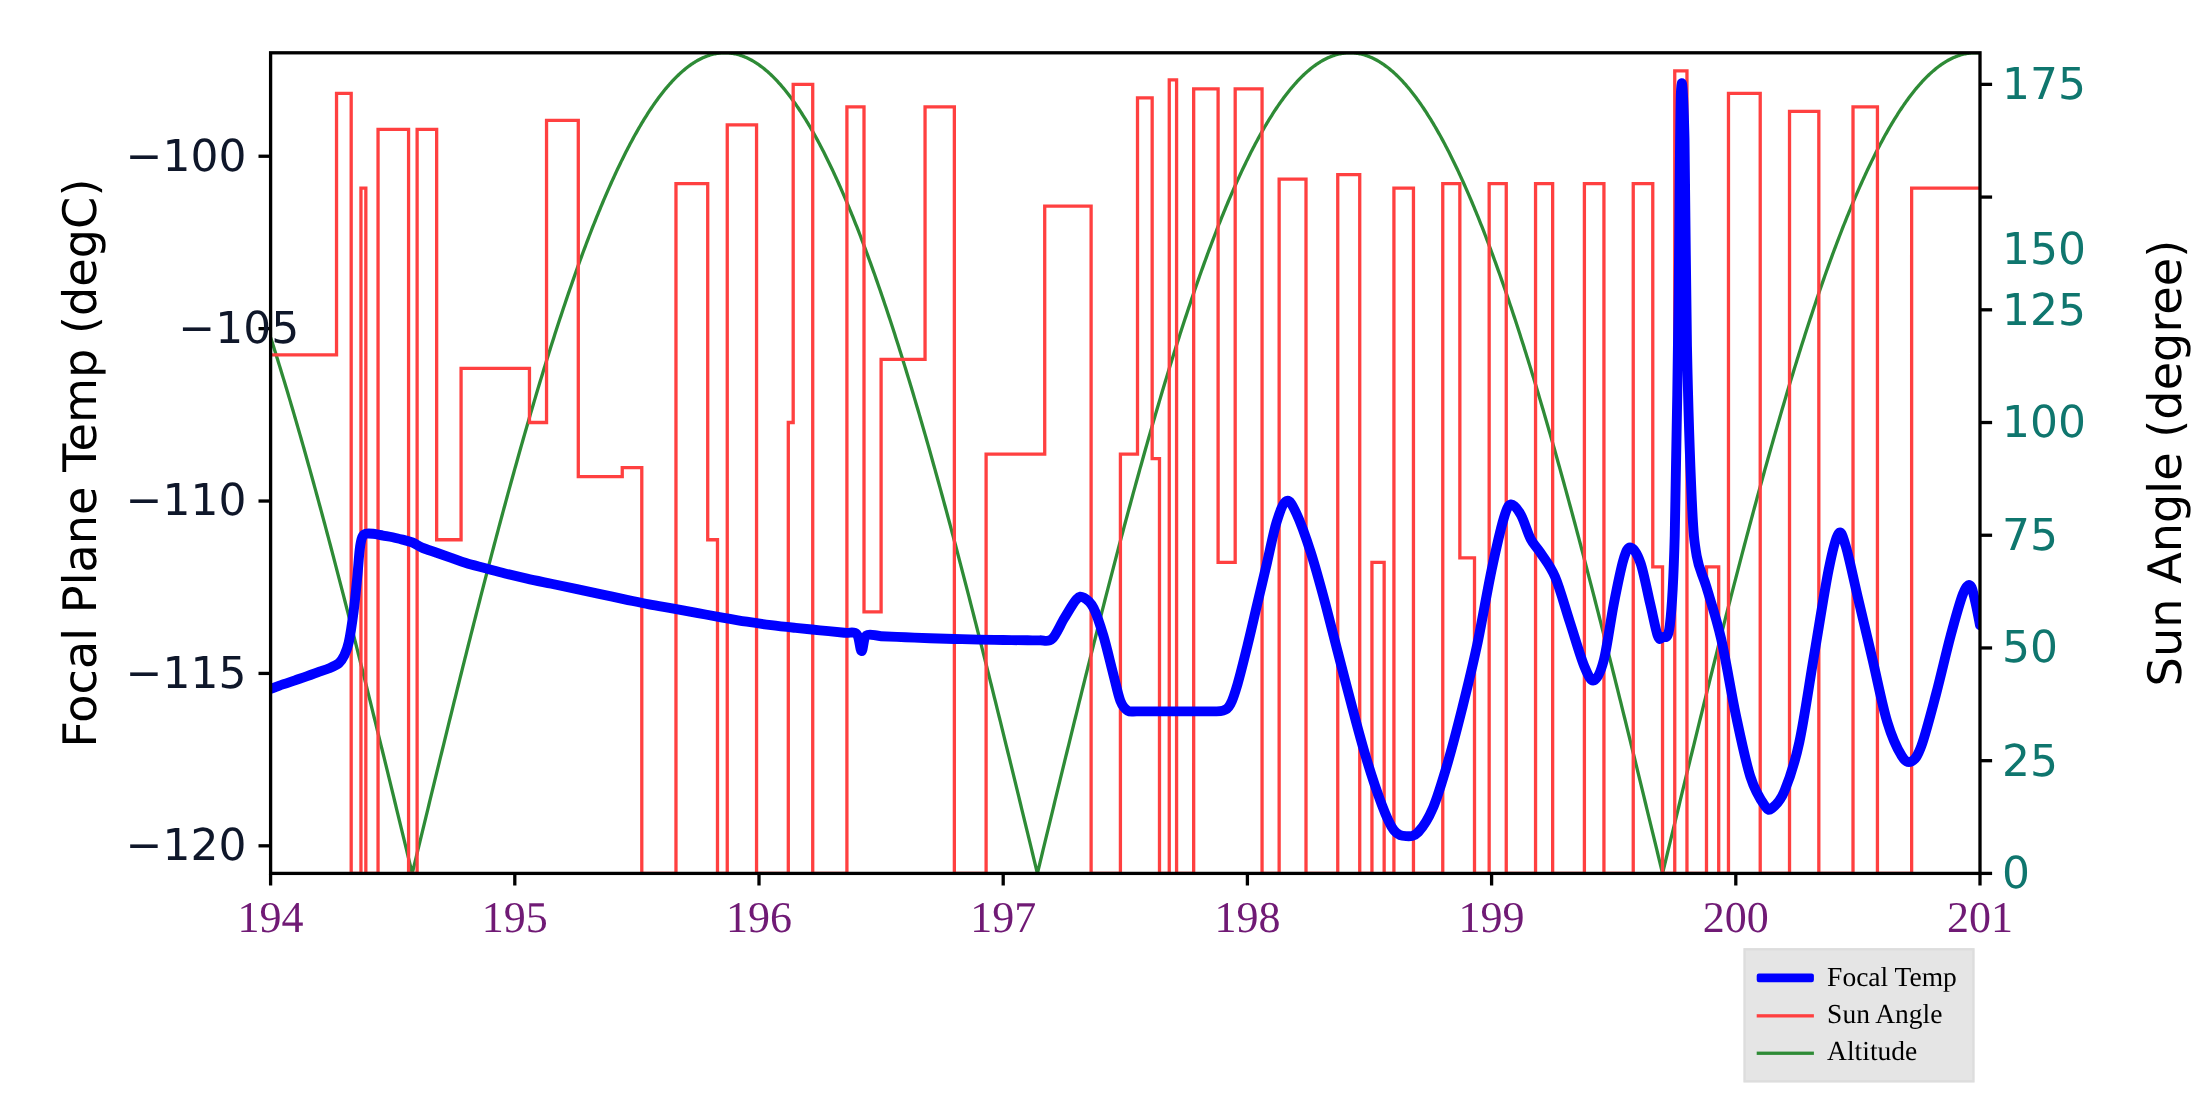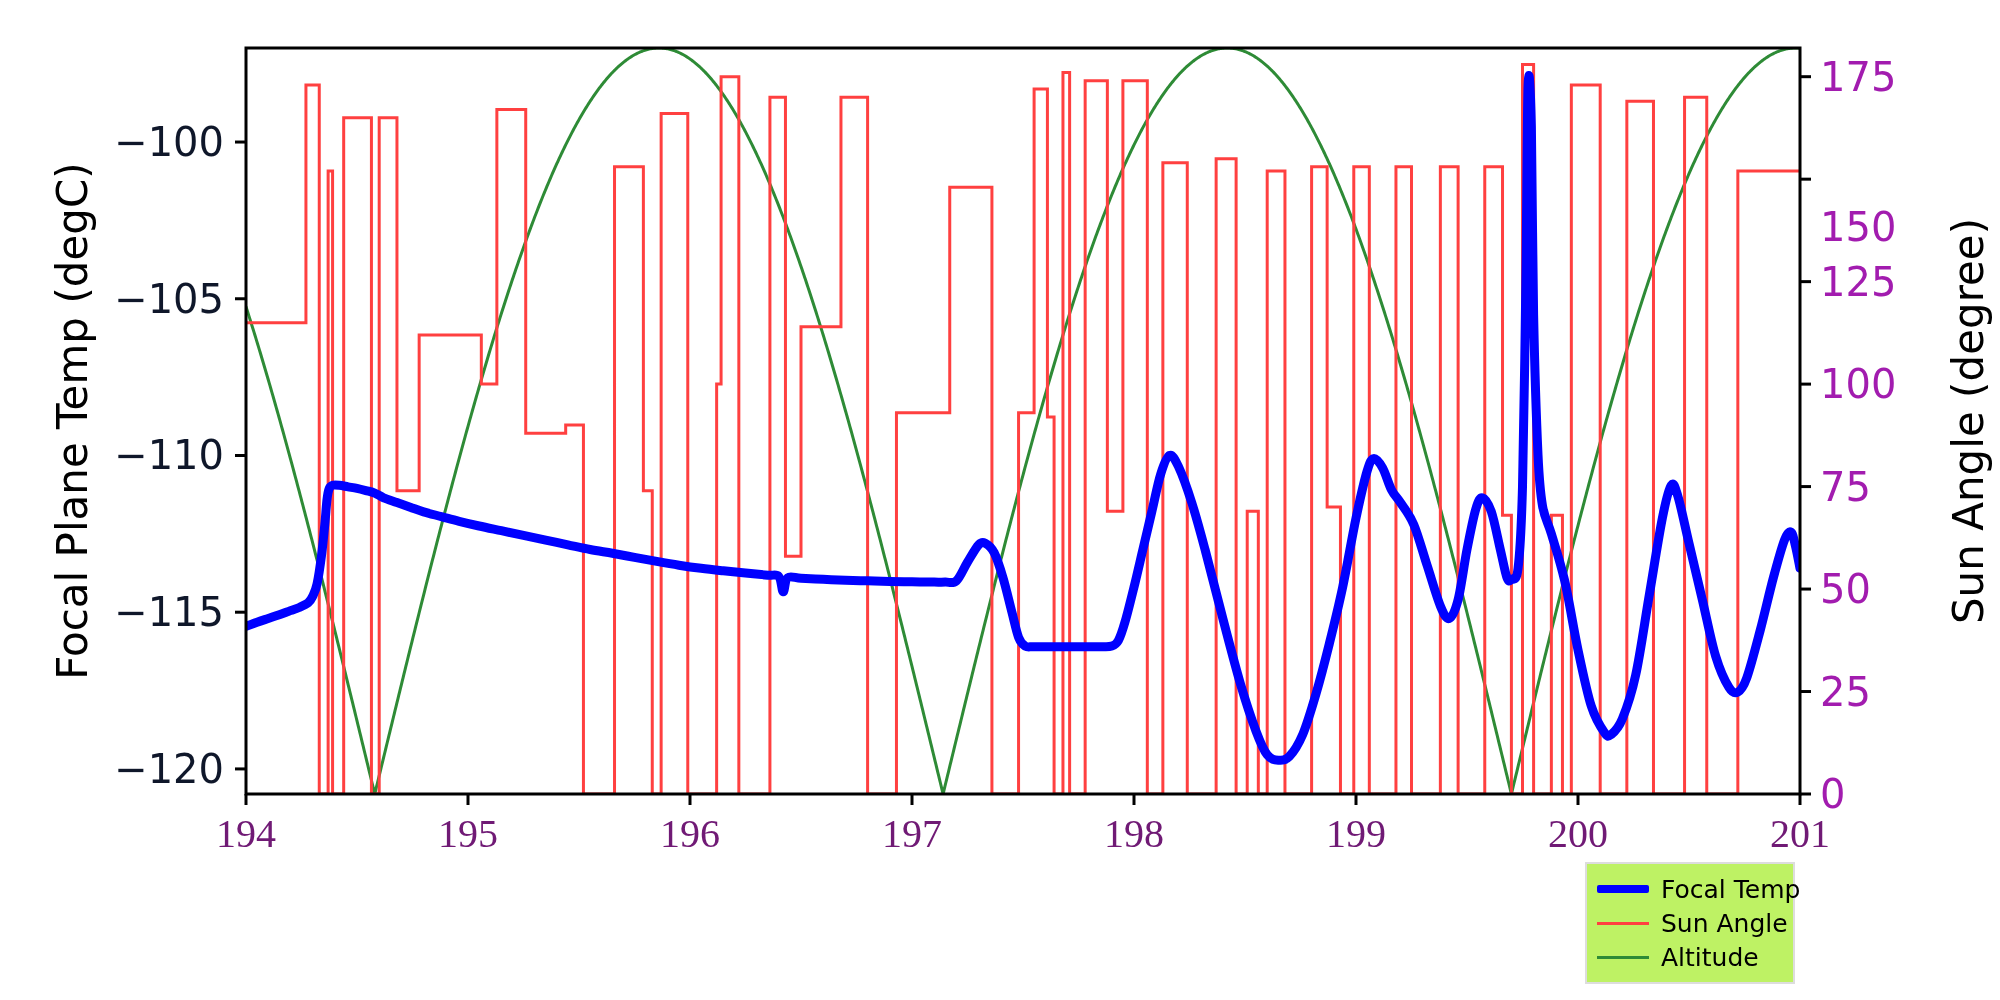--- a/index.html
+++ b/index.html
@@ -31,21 +31,21 @@
     font-size: 40px;
     white-space: nowrap;
     line-height: 1;
   }
   .ytick-left {
     color: #0f172a;
     text-align: right;
     transform: translateY(-50%);
   }
   .ytick-right {
-    color: #a21caf;
+    color: #0f766e;
     text-align: right;
     transform: translateY(-50%);
   }
   .xtick {
     color: #701a75;
     text-align: center;
     transform: translateX(-50%);
     font-family: Liberation Serif, serif;
   }
   .axis-title {
@@ -59,23 +59,24 @@
     transform-origin: 0 0;
     transform: rotate(-90deg);
   }
   #ylabel-right {
     transform-origin: 0 0;
     transform: rotate(-90deg);
   }
   #legend-box {
     position: absolute;
     border: 2px solid #dddddd;
-    background: #bef264;
+    background: #e5e5e5;
     padding: 8px 12px 8px 10px;
     box-sizing: border-box;
+    font-family: Liberation Serif, serif;
   }
   .legend-row {
     display: flex;
     align-items: center;
     height: 34px;
   }
   .legend-swatch {
     display: inline-block;
     width: 52px;
     margin-right: 12px;
@@ -135,21 +136,21 @@
   <div id="tick-labels">
       <div class="tick-label xtick" style="left: 246px; top: 814px;">194</div>
       <div class="tick-label xtick" style="left: 468px; top: 814px; text-align: right;">195</div>
       <div class="tick-label xtick" style="left: 690px; top: 814px;">196</div>
       <div class="tick-label xtick" style="left: 912px; top: 814px;">197</div>
       <div class="tick-label xtick" style="left: 1134px; top: 814px;">198</div>
       <div class="tick-label xtick" style="left: 1356px; top: 814px;">199</div>
       <div class="tick-label xtick" style="left: 1578px; top: 814px;">200</div>
       <div class="tick-label xtick" style="left: 1800px; top: 814px;">201</div>
       <div class="tick-label ytick-left" style="left: 0px; top: 142.034px; width: 224px;">−100</div>
-      <div class="tick-label ytick-left" style="left: 0px; top: 298.756px; width: 224px;">−105</div>
+      <div class="tick-label ytick-left" style="left: 0px; top: 298.756px; width: 224px; padding-left: 48px;">−105</div>
       <div class="tick-label ytick-left" style="left: 0px; top: 455.479px; width: 224px;">−110</div>
       <div class="tick-label ytick-left" style="left: 0px; top: 612.202px; width: 224px;">−115</div>
       <div class="tick-label ytick-left" style="left: 0px; top: 768.924px; width: 224px;">−120</div>
       <div class="tick-label ytick-right" style="left: 1820px; top: 794px;">0</div>
       <div class="tick-label ytick-right" style="left: 1820px; top: 691.527px;">25</div>
       <div class="tick-label ytick-right" style="left: 1820px; top: 589.055px;">50</div>
       <div class="tick-label ytick-right" style="left: 1820px; top: 486.582px;">75</div>
       <div class="tick-label ytick-right" style="left: 1820px; top: 384.11px;">100</div>
       <div class="tick-label ytick-right" style="left: 1820px; top: 281.637px;">125</div>
       <div class="tick-label ytick-right" style="left: 1820px; top: 179.165px; margin-top: 48px;">150</div>

